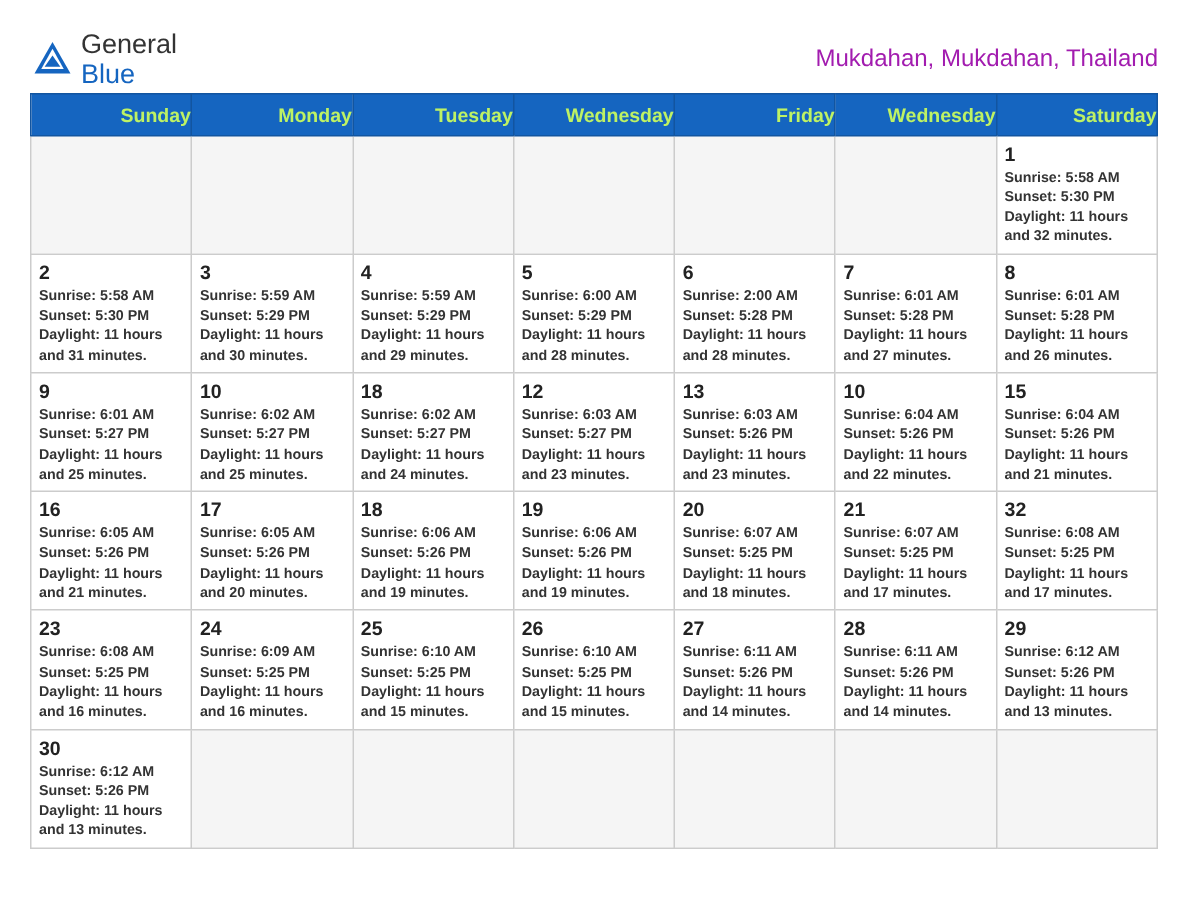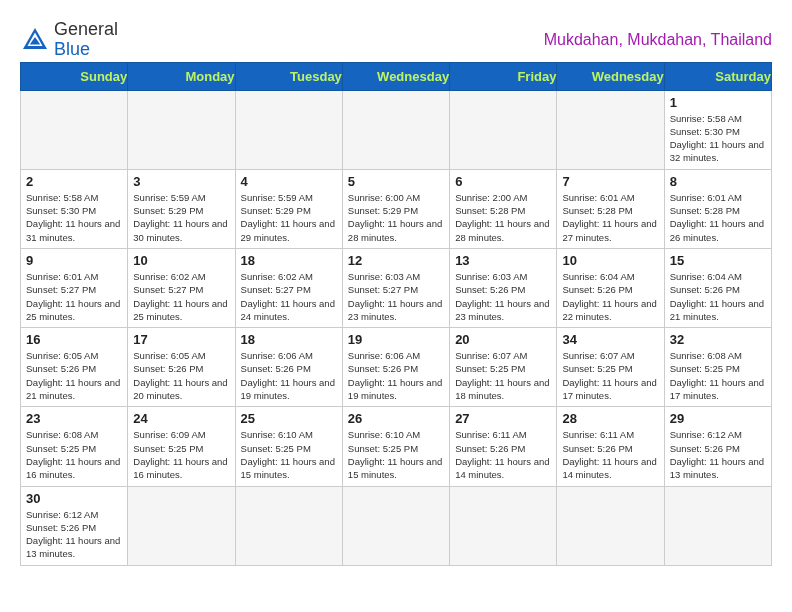--- a/index.html
+++ b/index.html
@@ -78,20 +78,21 @@
       font-size: 13px;
       font-weight: bold;
       color: #222;
       display: block;
       margin-bottom: 2px;
     }
     .day-info {
       font-size: 9.5px;
       line-height: 1.4;
       color: #333;
+      font-weight: bold;
     }
     .last-row td {
       background: #f5f5f5;
       margin-left: 10px;
     }
     .last-row td.has-data {
       background: #fff;
     }
   </style>
 </head>
@@ -274,21 +275,21 @@
 and 19 minutes.</div>
         </td>
         <td>
           <span class="day-number">20</span>
           <div class="day-info">Sunrise: 6:07 AM
 Sunset: 5:25 PM
 Daylight: 11 hours
 and 18 minutes.</div>
         </td>
         <td>
-          <span class="day-number">34</span>
+          <span class="day-number">21</span>
           <div class="day-info">Sunrise: 6:07 AM
 Sunset: 5:25 PM
 Daylight: 11 hours
 and 17 minutes.</div>
         </td>
         <td>
           <span class="day-number">32</span>
           <div class="day-info">Sunrise: 6:08 AM
 Sunset: 5:25 PM
 Daylight: 11 hours

